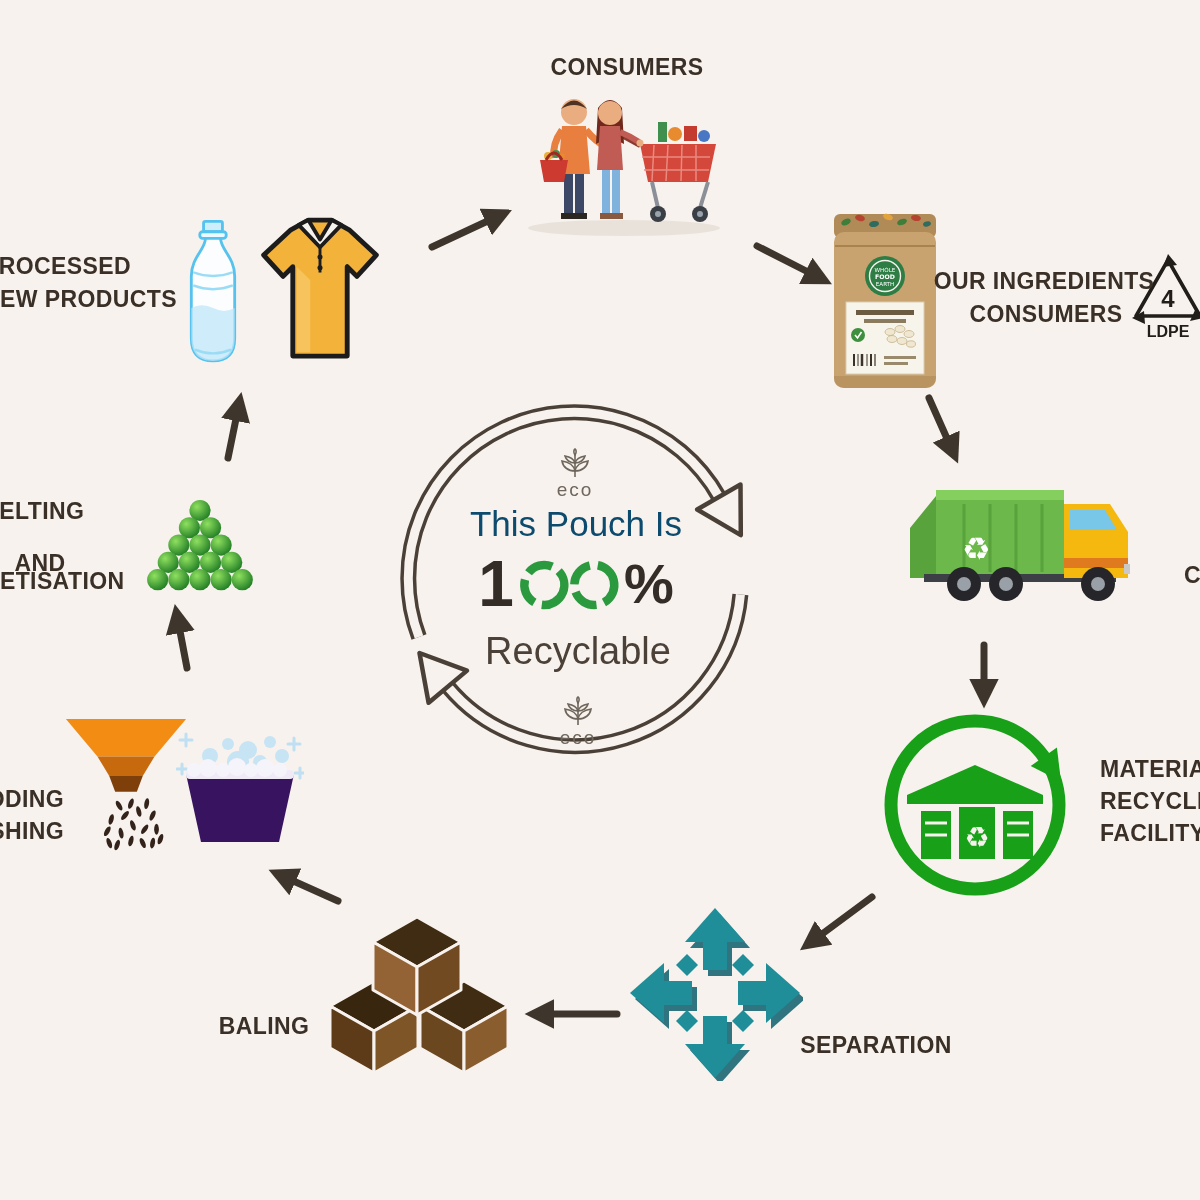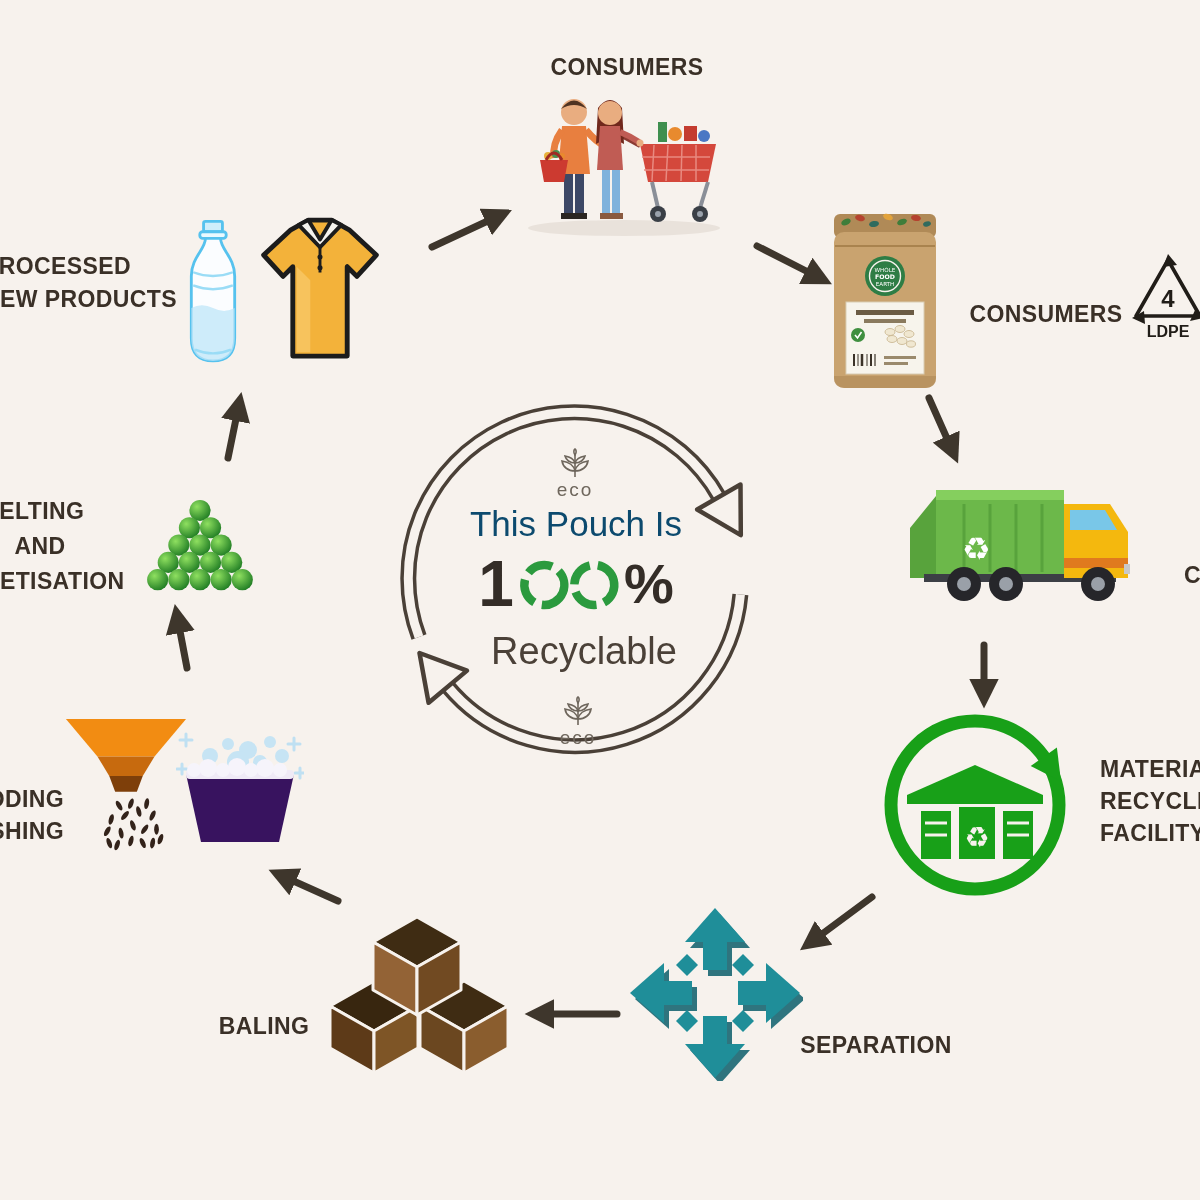--- a/index.html
+++ b/index.html
@@ -3,21 +3,21 @@
 <meta charset="utf-8">
 <style>
   html,body{margin:0;padding:0;background:#f7f2ed;}
   #frame{position:relative;width:1200px;height:1200px;overflow:hidden;background:#f7f2ed;font-family:"Liberation Sans",sans-serif;}
   .abs{position:absolute;}
   .overlay{position:absolute;left:0;top:0;}
   .lbl{position:absolute;font-weight:700;font-size:23px;color:#3a3027;letter-spacing:.4px;white-space:nowrap;}
   .ctr{transform:translateX(-50%);text-align:center;}
   .rgt{text-align:right;}
   #center-line1{position:absolute;left:576px;top:504px;transform:translateX(-50%);font-size:35px;color:#0c4a6e;}
-  #center-line3{position:absolute;left:578px;top:630px;transform:translateX(-50%);font-size:38px;color:#4b4138;margin-left:6px;}
+  #center-line3{position:absolute;left:578px;top:630px;transform:translateX(-50%);font-size:38px;color:#4b4138;}
   #percent-row{position:absolute;left:576px;top:552px;transform:translateX(-50%);display:flex;align-items:center;gap:3px;}
   .pnum{font-size:64px;font-weight:700;color:#342d27;line-height:1;}
   .eco{position:absolute;display:flex;flex-direction:column;align-items:center;transform:translateX(-50%);}
   .eco span{font-size:19px;color:#6e665c;letter-spacing:2px;margin-top:1px;}
 </style>
 </head>
 <body>
 
 <div id="frame">
 
@@ -387,35 +387,36 @@
     <path d="M40,18 L58,8 L82,8 L100,18 L128,44 L108,66 L98,56 L98,148 L42,148 L42,56 L32,66 L12,44 Z" fill="#f3b23a" stroke="#1c1c1c" stroke-width="5" stroke-linejoin="round"></path>
     <path d="M46,56 L46,144 L60,144 L60,70 Z" fill="#f7c766" opacity="0.8"></path>
     <path d="M58,8 L70,28 L82,8 L92,13 L70,36 L48,13 Z" fill="#f5f3ee" stroke="#1c1c1c" stroke-width="4" stroke-linejoin="round"></path>
     <line x1="70" y1="36" x2="70" y2="62" stroke="#1c1c1c" stroke-width="3"></line>
     <circle cx="70" cy="46" r="2.6" fill="#1c1c1c"></circle>
     <circle cx="70" cy="57" r="2.6" fill="#1c1c1c"></circle>
   </svg>
 
   <div class="lbl ctr" style="left:585px;top:54px;margin-left:42px;">CONSUMERS</div>
 
+  <div class="lbl ctr" style="left:1044px;top:268px;">OUR INGREDIENTS</div>
   <div class="lbl ctr" style="left:1046px;top:301px;">CONSUMERS</div>
 
   <div class="lbl" style="left:1184px;top:562px;">COLLECTION</div>
 
   <div class="lbl" style="left:1100px;top:756px;">MATERIALS</div>
   <div class="lbl" style="left:1100px;top:788px;">RECYCLING</div>
   <div class="lbl" style="left:1100px;top:820px;">FACILITY</div>
 
   <div class="lbl ctr" style="left:876px;top:1032px;text-align:center;">SEPARATION</div>
 
   <div class="lbl ctr" style="left:264px;top:1013px;">BALING</div>
 
   <div class="lbl rgt" style="left:-136px;top:786px;width:200px;">SHREDDING</div>
   <div class="lbl rgt" style="left:-136px;top:818px;width:200px;">WASHING</div>
 
   <div class="lbl ctr" style="left:32px;top:498px;">MELTING</div>
-  <div class="lbl ctr" style="left:40px;top:533px;">AND</div>
+  <div class="lbl ctr" style="left:40px;top:550px;">AND</div>
   <div class="lbl ctr" style="left:32px;top:568px;">PELLETISATION</div>
 
   <div class="lbl ctr" style="left:57px;top:253px;">PROCESSED</div>
   <div class="lbl ctr" style="left:80px;top:286px;">NEW PRODUCTS</div>
 
 </div>
 
 </body></html>

